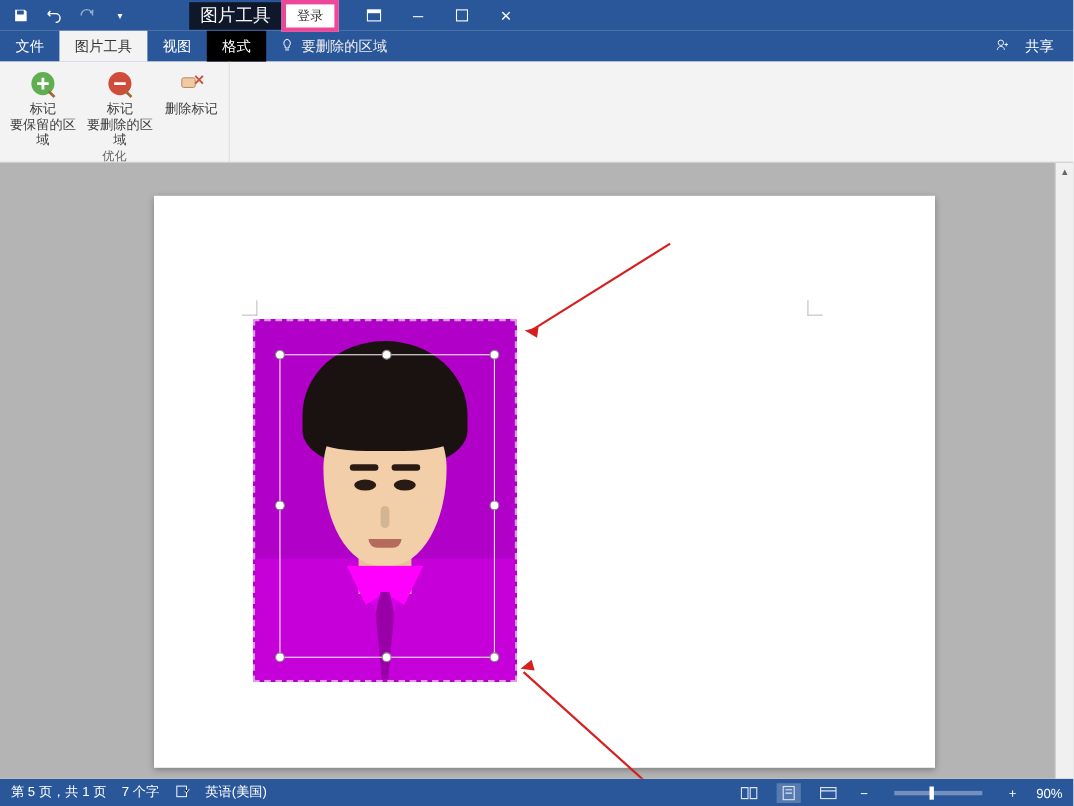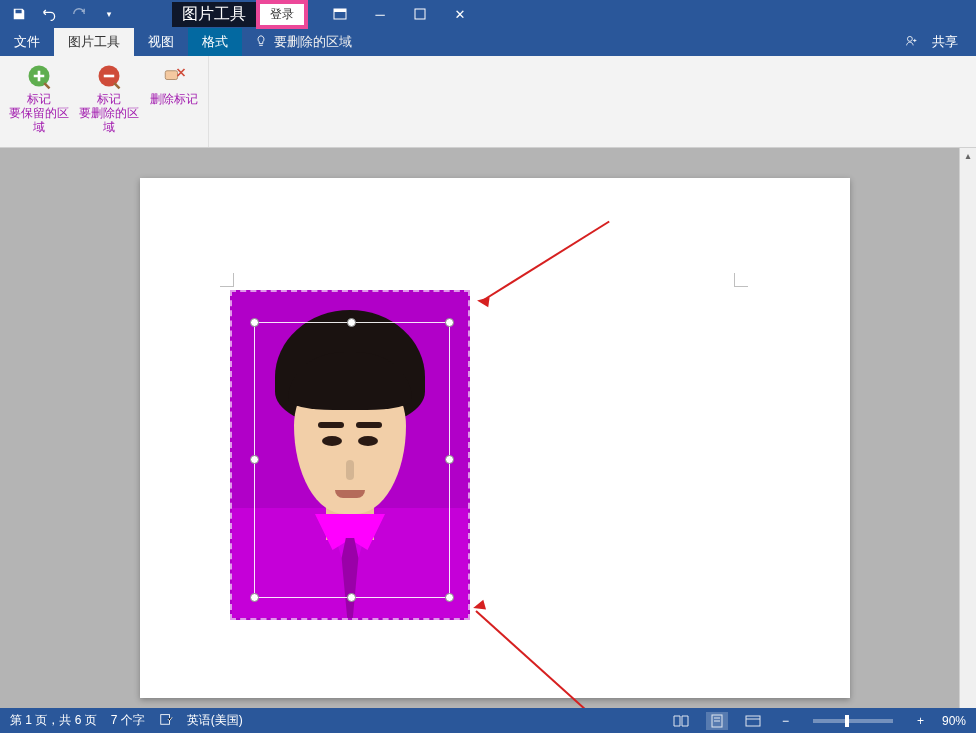--- a/index.html
+++ b/index.html
@@ -11,31 +11,31 @@
 .qat-btn.disabled { opacity: .5; }
 .tool-context { background: #0f172a; padding: 2px 10px; font-size: 16px; color:#fff; margin-left: 44px; }
 .title-text { flex: 1; text-align: center; font-size: 13px; }
 .winctrl { display: flex; align-items: center; gap: 0; }
 .login-btn { background: #fff; color: #333; padding: 2px 10px; margin-right: 12px; font-size: 12px; border:4px solid #ec4899; }
 .winbtn { width: 40px; height: 28px; display: flex; align-items: center; justify-content: center; font-size: 13px; }
 
 .tabsbar { height: 28px; background: #2a579a; display: flex; align-items: stretch; color: #fff; }
 .tab { padding: 0 14px; display: flex; align-items: center; font-size: 13px; cursor: pointer; }
 .tab.active { background: #f3f3f3; color: #333; }
-.tab.fmt { background: #0369a1; color: #fff; }
+.tab.fmt { background: #000000; color: #fff; }
 .tellme { display: flex; align-items: center; gap: 6px; padding: 0 12px; font-size: 13px; color:#f0f0f0; }
 .share { margin-left: auto; padding: 0 18px; display: flex; align-items: center; gap: 14px; font-size: 13px;}
 
 .ribbon { height: 92px; background: #f3f3f3; border-bottom: 1px solid #d0d0d0; display: flex; }
 .group { display: flex; flex-direction: column; border-right: 1px solid #e0e0e0; padding: 2px 6px 0; }
 .group-body { flex: 1; display: flex; align-items: flex-start; gap: 4px; }
 .group-label { text-align: center; font-size: 11px; color: #666; padding-bottom: 2px; }
 .bigbtn { display: flex; flex-direction: column; align-items: center; width: 66px; cursor: pointer; padding-top: 4px; }
 .bigbtn .ico { width: 28px; height: 28px; margin-bottom: 2px; }
-.bigbtn .lbl { font-size: 12px; color: #a21caf; text-align: center; line-height: 14px; white-space: pre-line; }
+.bigbtn .lbl { font-size: 12px; color: #404040; text-align: center; line-height: 14px; white-space: pre-line; }
 
 .workspace { position: relative; height: 560px; background: #b4b4b4; overflow: hidden; }
 .workspace::after { content:""; position:absolute; top:0; right:0; width:16px; height:100%; background:#f0f0f0; border-left:1px solid #d0d0d0;}
 .scroll-up { position:absolute; right:2px; top:2px; width:12px; height:12px; font-size:10px; color:#666; text-align:center; z-index:5;}
 .page { position: absolute; left: 140px; top: 30px; width: 710px; height: 520px; background: #fff; box-shadow: 0 2px 6px rgba(0,0,0,.3); }
 .crop-l { position:absolute; width:14px; height:14px; border-color:#bfbfbf; }
 .crop-tl { left:80px; top:95px; border-bottom:1px solid #bfbfbf; border-right:1px solid #bfbfbf;}
 .crop-tr { right:102px; top:95px; border-bottom:1px solid #bfbfbf; border-left:1px solid #bfbfbf;}
 
 .photo-wrap { position: absolute; left: 90px; top: 112px; width: 240px; height: 330px; }
@@ -167,20 +167,21 @@
       <div class="bigbtn" style="width:56px;">
         <div class="ico">
           <svg width="28" height="28" viewBox="0 0 32 32">
               <rect x="6" y="10" width="14" height="10" rx="2" fill="#f4c9a0" stroke="#a86"></rect>
               <path stroke="#cf4c3a" stroke-width="2" d="M20 8l8 8M28 8l-8 8"></path>
             </svg>
         </div>
         <div class="lbl">删除标记</div>
       </div>
     </div>
+    <div class="group-label">优化</div>
   </div>
 </div>
 
 <div class="workspace">
   <div class="scroll-up">▴</div>
   <div class="page">
     <div class="crop-l crop-tl"></div>
     <div class="crop-l crop-tr"></div>
 
     <div class="photo-wrap">
@@ -212,21 +213,21 @@
     </div>
 
     <div class="ar1-line"></div>
     <div class="ar-head1"></div>
     <div class="ar2-line"></div>
     <div class="ar-head2"></div>
   </div>
 </div>
 
 <div class="statusbar">
-  <span>第 1 页，共 6 页</span>
+  <span>第 5 页，共 1 页</span>
   <span>7 个字</span>
   <span>
     <svg width="14" height="14" viewBox="0 0 16 16">
         <rect x="2" y="3" width="10" height="11" fill="none" stroke="#fff"></rect>
         <path stroke="#fff" d="M10 8l2 2 3-4"></path>
       </svg>
   </span>
   <span>英语(美国)</span>
   <div class="spacer"></div>
   <div class="viewbtn">

